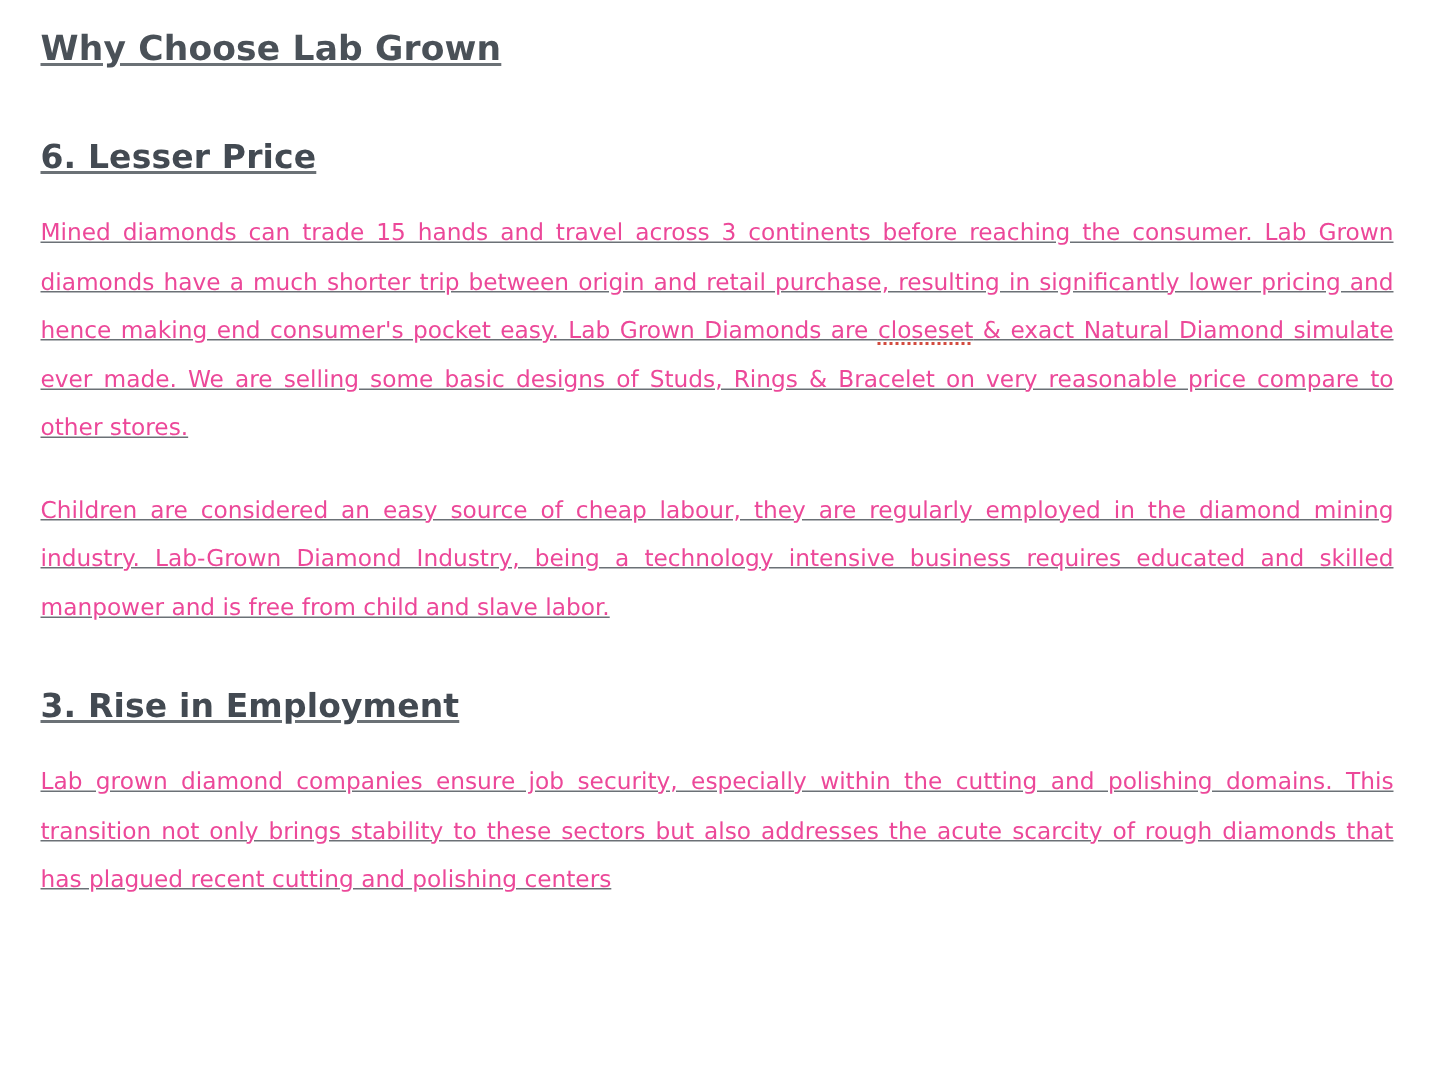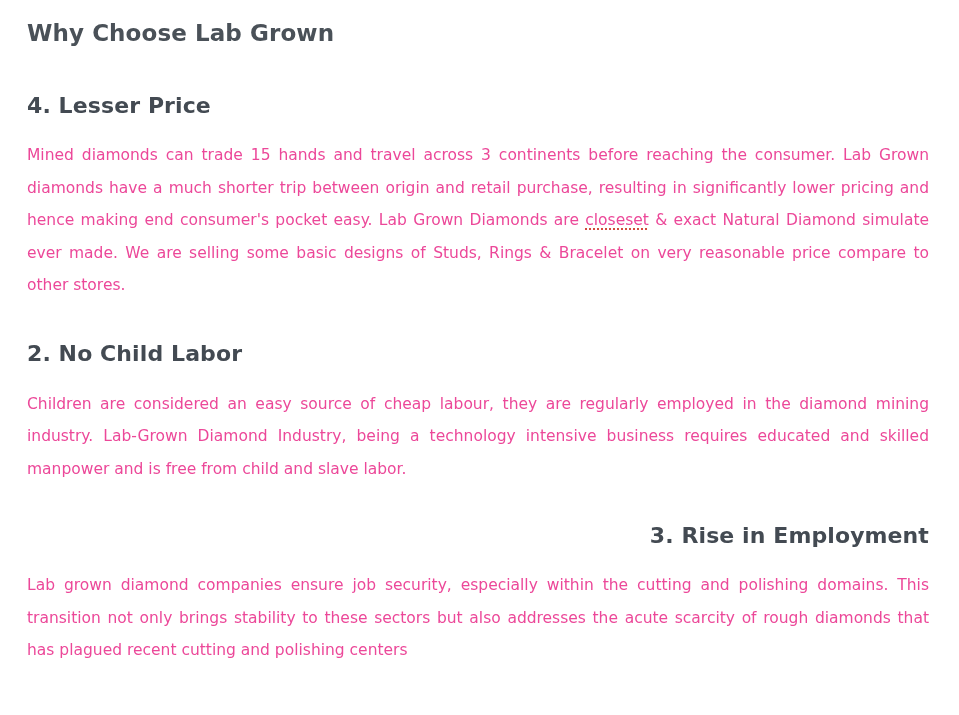--- a/index.html
+++ b/index.html
@@ -13,20 +13,21 @@
     overflow: hidden;
     font-family: "DejaVu Sans", "Liberation Sans", sans-serif;
     color: #6b7176;
   }
   .page {
     box-sizing: border-box;
     width: 959px;
     height: 715px;
     padding: 14px 30px 0 27px;
     background: #ffffff;
+    text-decoration: underline;
   }
   .doc-title {
     font-size: 23px;
     font-weight: bold;
     color: #4a5158;
     margin: 0 0 0 0;
     padding-top: 6px;
     letter-spacing: 0.1px;
   }
   .section {
@@ -34,21 +35,21 @@
   }
   .section-heading {
     font-size: 22px;
     font-weight: bold;
     color: #434a52;
     margin: 0;
     letter-spacing: 0.1px;
   }
   .sec-1 .section-heading { padding-top: 47px; }
   .sec-2 .section-heading { padding-top: 39px; }
-  .sec-3 .section-heading { padding-top: 38px; text-align: right; }
+  .sec-3 .section-heading { padding-top: 38px; }
 
   .body-text {
     font-size: 15.5px;
     line-height: 32.5px;
     color: #ec4899;
     text-align: justify;
     text-justify: inter-word;
     margin: 0;
     padding-top: 22px;
     max-width: 902px;
@@ -66,26 +67,25 @@
   }
 </style>
 </head>
 <body>
 
 <div class="page">
 
   <h1 class="doc-title">Why Choose Lab Grown</h1>
 
   <section class="section sec-1">
-    <h2 class="section-heading">4. Lesser Price</h2>
+    <h2 class="section-heading">6. Lesser Price</h2>
     <p class="body-text"><span>Mined diamonds can trade 15 hands and travel across 3 continents before reaching the consumer. Lab Grown diamonds have a much shorter trip between origin and retail purchase, resulting in significantly lower pricing and hence making end consumer's pocket easy. Lab Grown Diamonds are </span><span class="spellerror">closeset</span><span> &amp; exact Natural Diamond simulate ever made.  We are selling some basic designs of Studs, Rings &amp; Bracelet on very reasonable price compare to other stores.</span></p>
   </section>
 
   <section class="section sec-2">
-    <h2 class="section-heading">2. No Child Labor</h2>
     <p class="body-text">Children are considered an easy source of cheap labour, they are regularly employed in the diamond mining industry. Lab-Grown Diamond Industry, being a technology intensive business requires educated and skilled manpower and is free from child and slave labor.</p>
   </section>
 
   <section class="section sec-3">
     <h2 class="section-heading">3. Rise in Employment</h2>
     <p class="body-text">Lab grown diamond companies ensure job security, especially within the cutting and polishing domains. This transition not only brings stability to these sectors but also addresses the acute scarcity of rough diamonds that has plagued recent cutting and polishing centers</p>
   </section>
 
 </div>
 

